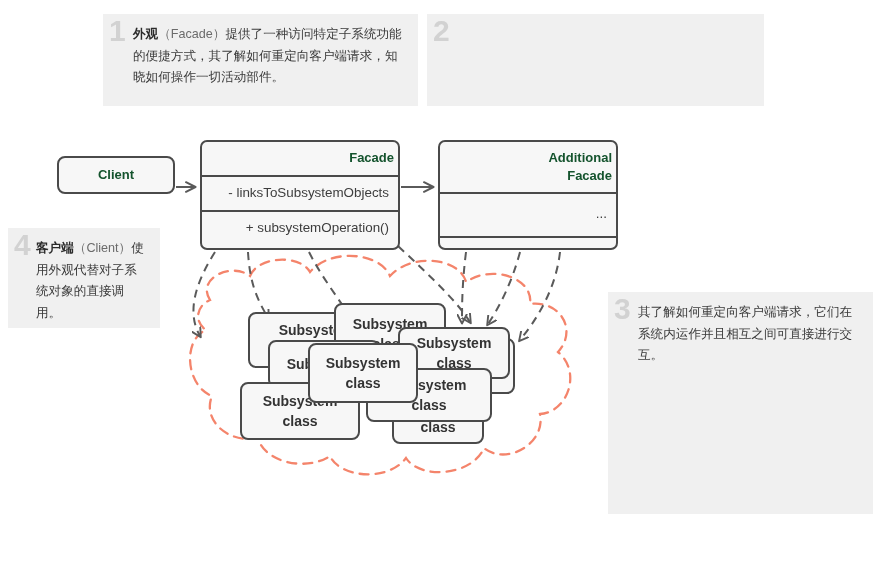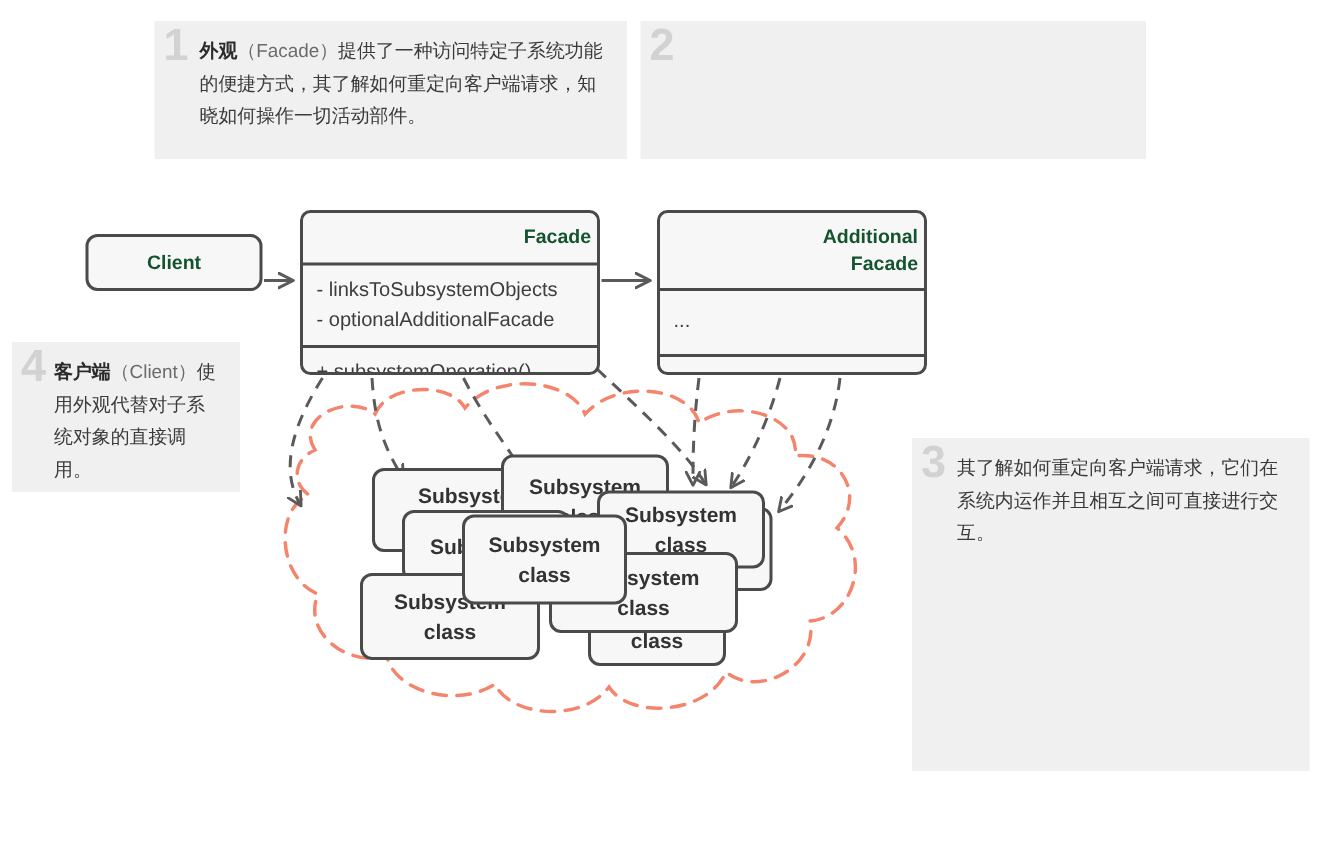--- a/index.html
+++ b/index.html
@@ -69,20 +69,21 @@
     text-align: right;
     font-weight: bold;
     color: #14532d;
     font-size: 13px;
     padding: 7px 4px 8px;
     line-height: 1.36;
     box-sizing: border-box;
   }
   .uml-sep {
     border-top: 2.2px solid #4a4a4a;
+    text-align: right;
   }
   .uml-sect {
     padding: 6px 9px 7px;
     color: #3d3d3d;
     font-size: 13.4px;
     line-height: 1.52;
     box-sizing: border-box;
   }
   .uml-sect div { white-space: nowrap; }
 
@@ -216,21 +217,20 @@
   </svg>
 
   <div class="umlbox" id="client-box" style="z-index:7;">
     <div class="uml-title">Client</div>
   </div>
 
   <div class="umlbox" id="facade-box" style="z-index:7;">
     <div class="uml-title">Facade</div>
     <div class="uml-sect uml-sep">
       <div>- linksToSubsystemObjects</div>
-      <div>- optionalAdditionalFacade</div>
     </div>
     <div class="uml-sect uml-sep">
       <div>+ subsystemOperation()</div>
     </div>
   </div>
 
   <div class="umlbox" id="addfacade-box" style="z-index:7;">
     <div class="uml-title">
       <div>Additional</div>
       <div>Facade</div>

